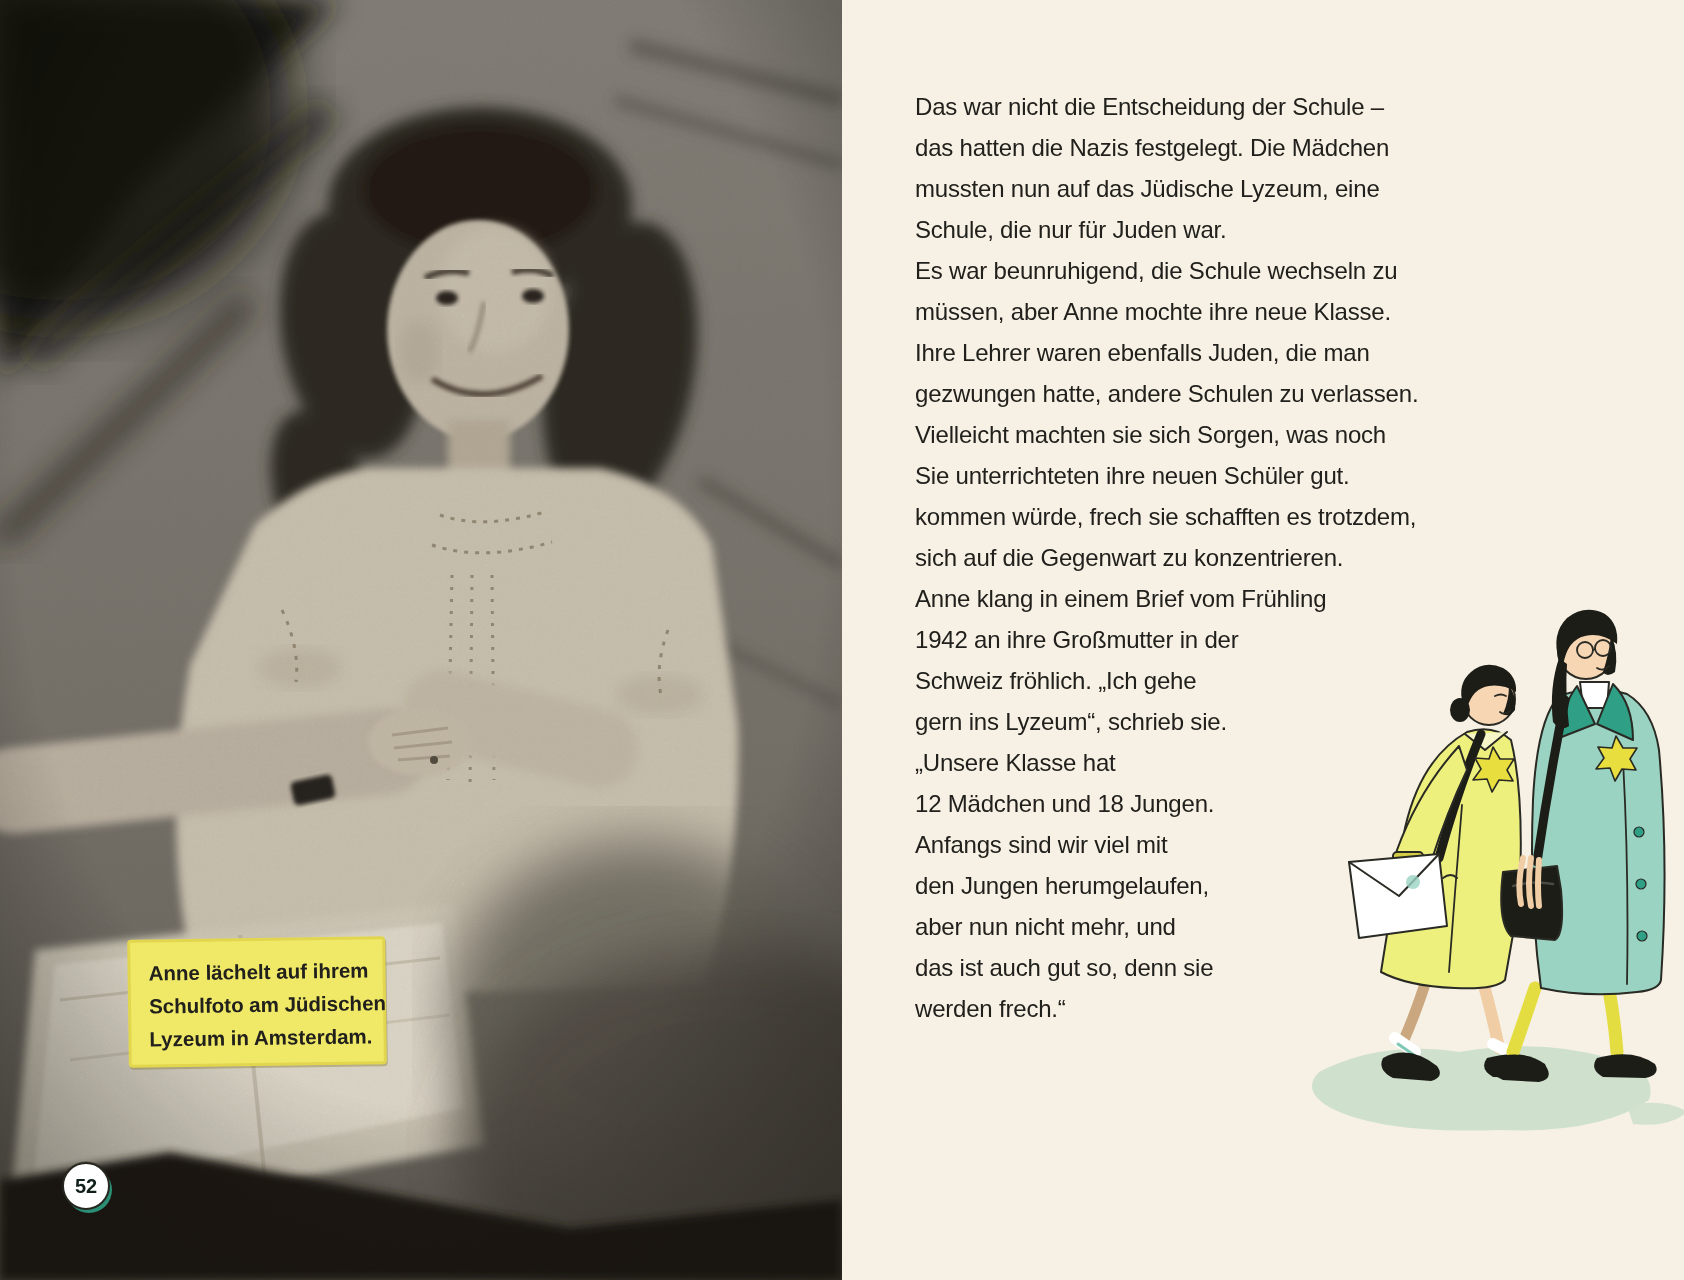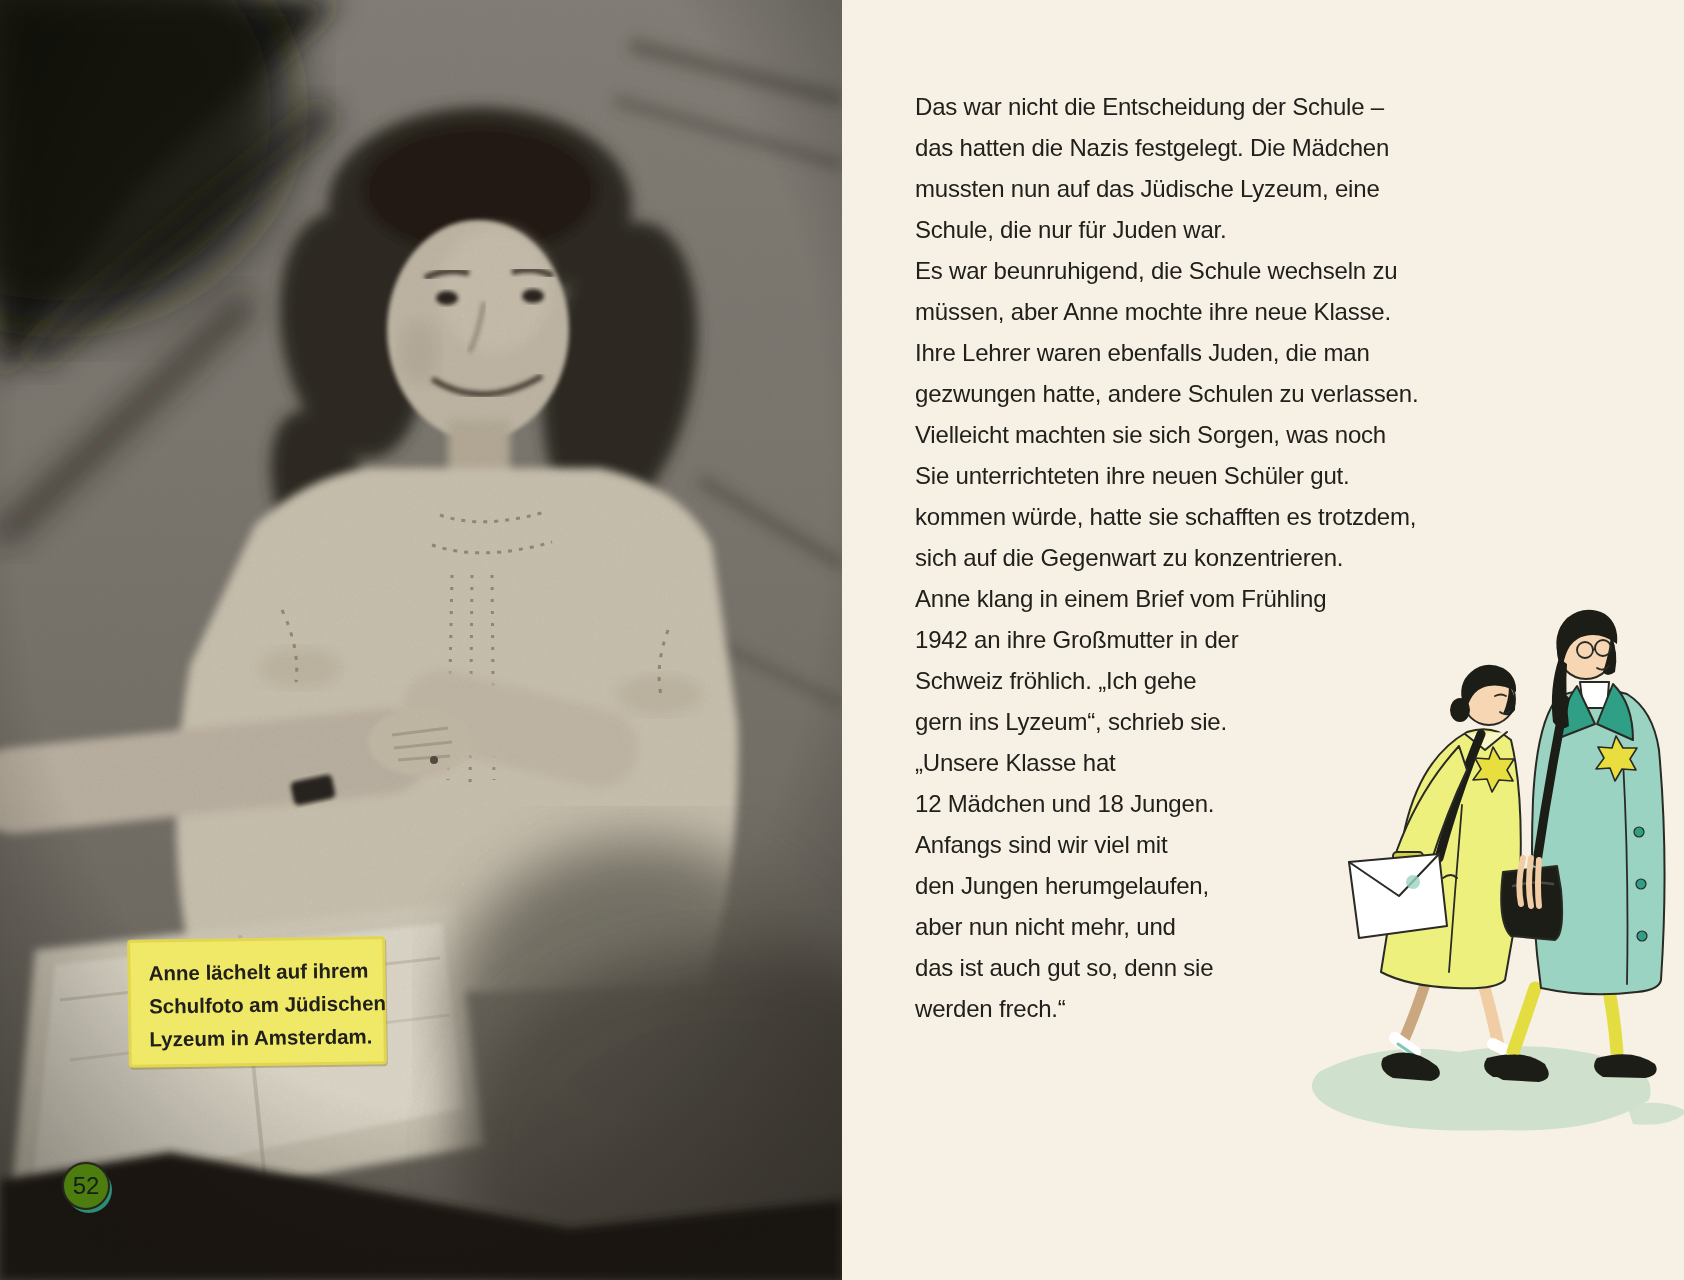--- a/index.html
+++ b/index.html
@@ -13,23 +13,23 @@
   .caption-box{
     position:absolute;left:128px;top:938px;width:258px;height:128px;
     background:#f0e968;border:3px solid #e2d64e;border-radius:4px;
     transform:rotate(-0.8deg);box-sizing:border-box;
     padding:14px 0 0 18px;box-shadow:1px 2px 0 rgba(120,110,30,.35);
   }
   .cap-line{font-size:20.5px;font-weight:bold;color:#21201c;line-height:33px;white-space:nowrap;}
 
   .pagenum{
     position:absolute;width:48px;height:48px;border-radius:50%;
-    background:#4d7c0f;border:2px solid #26261f;box-sizing:border-box;
+    background:#ffffff;border:2px solid #26261f;box-sizing:border-box;
     display:flex;align-items:center;justify-content:center;
-    font-size:24px;font-weight:normal;color:#12201a;
+    font-size:20px;font-weight:bold;color:#12201a;
     box-shadow:3px 4px 0 -1px #2b8f75, 0 0 0 1px rgba(30,30,20,.25);
   }
   .pagenum.left{left:62px;top:1162px;}
 
   
   .page-right{position:absolute;left:842px;top:0;width:842px;height:1280px;background:#f6f1e4;overflow:hidden;}
   .bodytext{position:absolute;left:73px;top:86px;width:600px;}
   .bodytext .line{
     font-size:24px;line-height:41px;color:#21201c;white-space:nowrap;letter-spacing:-0.2px;
   }
@@ -177,21 +177,21 @@
         <div class="line">Das war nicht die Entscheidung der Schule –</div>
         <div class="line">das hatten die Nazis festgelegt. Die Mädchen</div>
         <div class="line">mussten nun auf das Jüdische Lyzeum, eine</div>
         <div class="line">Schule, die nur für Juden war.</div>
         <div class="line">Es war beunruhigend, die Schule wechseln zu</div>
         <div class="line">müssen, aber Anne mochte ihre neue Klasse.</div>
         <div class="line">Ihre Lehrer waren ebenfalls Juden, die man</div>
         <div class="line">gezwungen hatte, andere Schulen zu verlassen.</div>
         <div class="line">Vielleicht machten sie sich Sorgen, was noch</div>
         <div class="line">Sie unterrichteten ihre neuen Schüler gut.</div>
-        <div class="line">kommen würde, hatte sie schafften es trotzdem,</div>
+        <div class="line">kommen würde, frech sie schafften es trotzdem,</div>
         <div class="line">sich auf die Gegenwart zu konzentrieren.</div>
         <div class="line">Anne klang in einem Brief vom Frühling</div>
         <div class="line">1942 an ihre Großmutter in der</div>
         <div class="line">Schweiz fröhlich. „Ich gehe</div>
         <div class="line">gern ins Lyzeum“, schrieb sie.</div>
         <div class="line">„Unsere Klasse hat</div>
         <div class="line">12 Mädchen und 18 Jungen.</div>
         <div class="line">Anfangs sind wir viel mit</div>
         <div class="line">den Jungen herumgelaufen,</div>
         <div class="line">aber nun nicht mehr, und</div>

